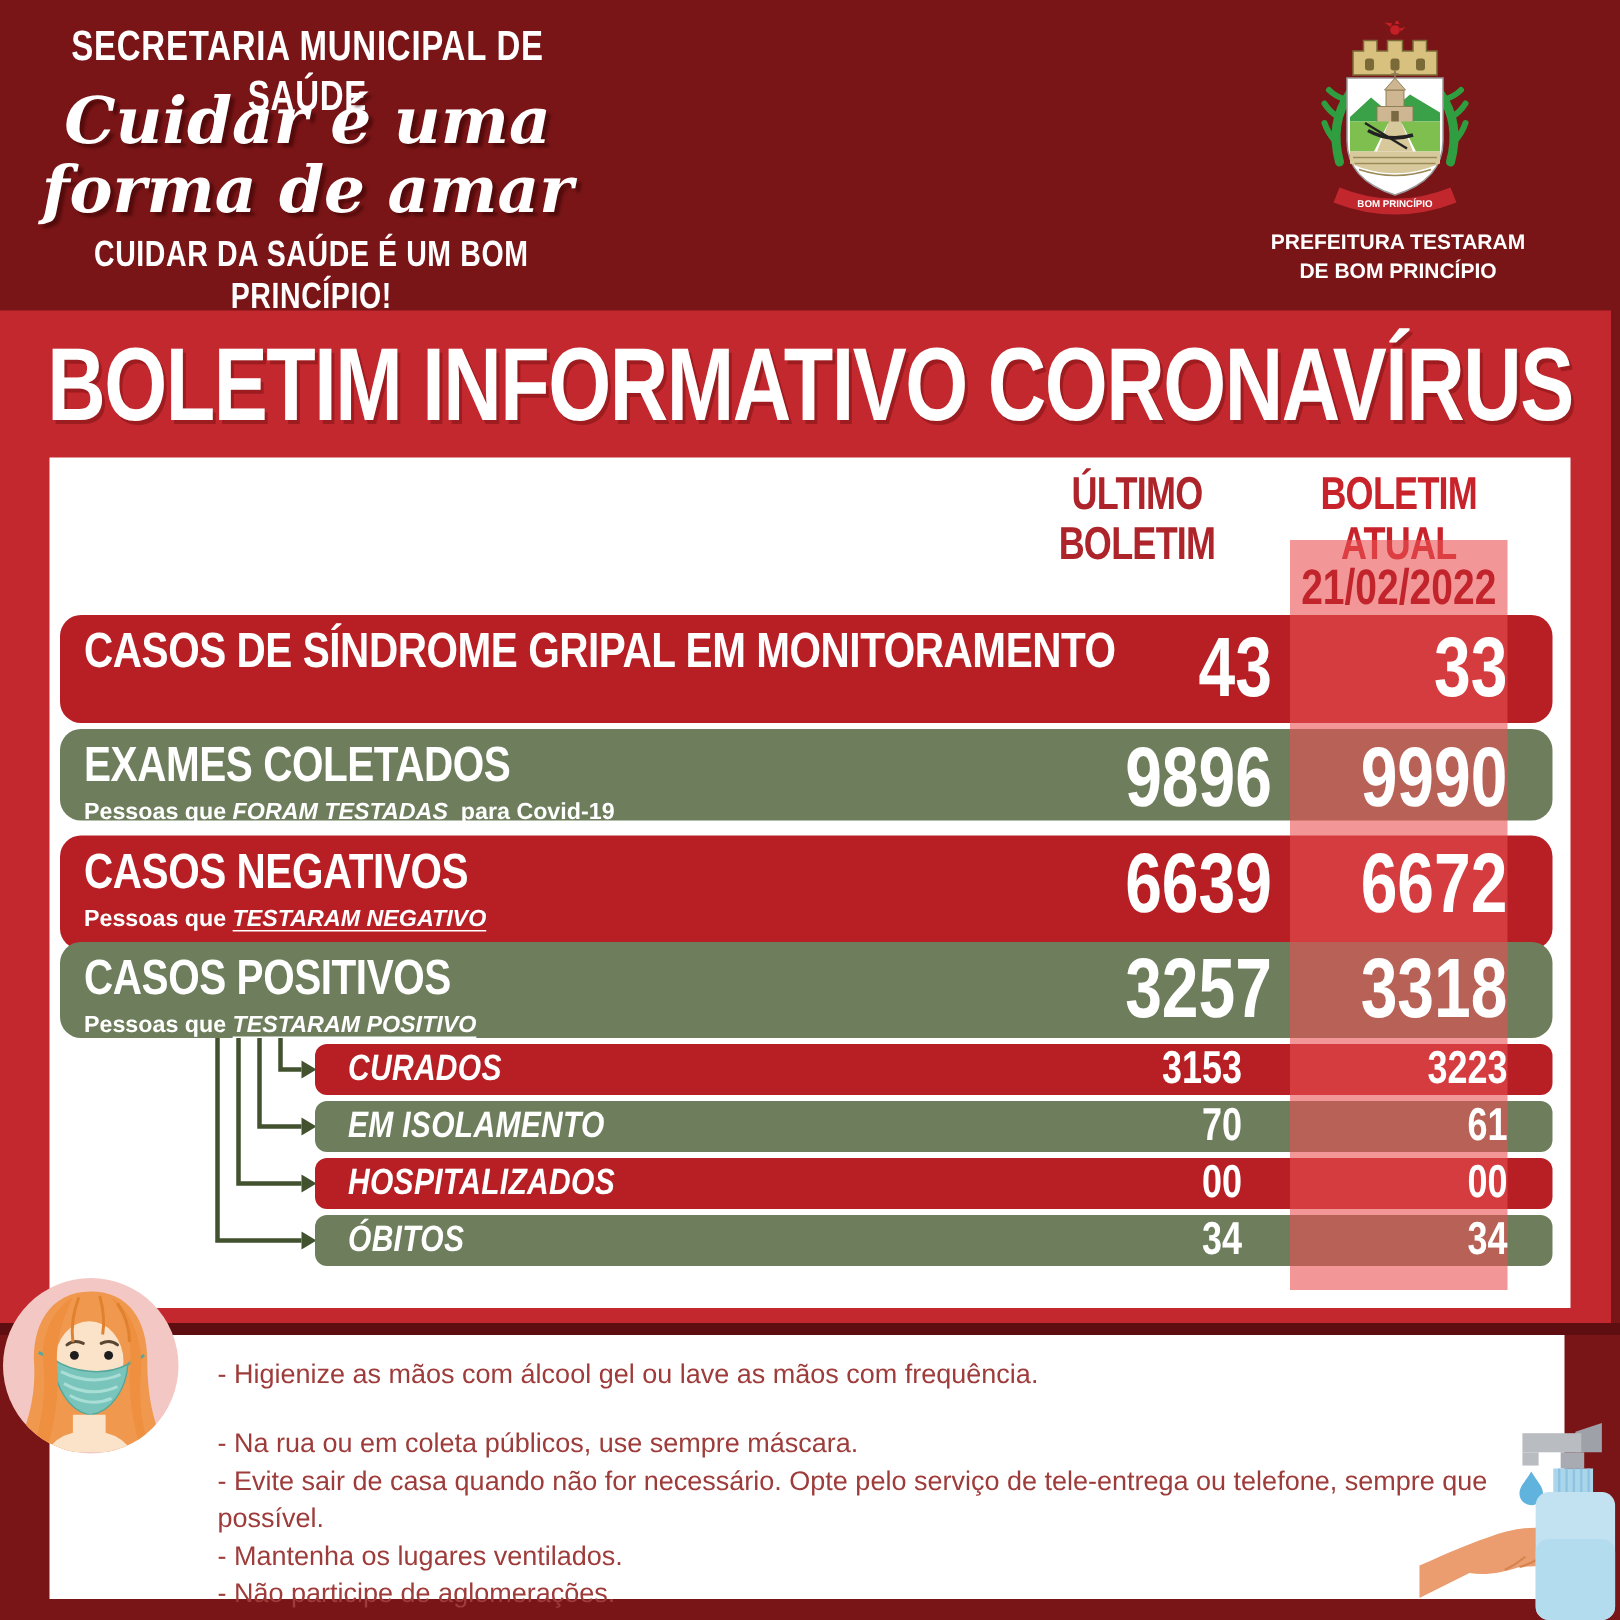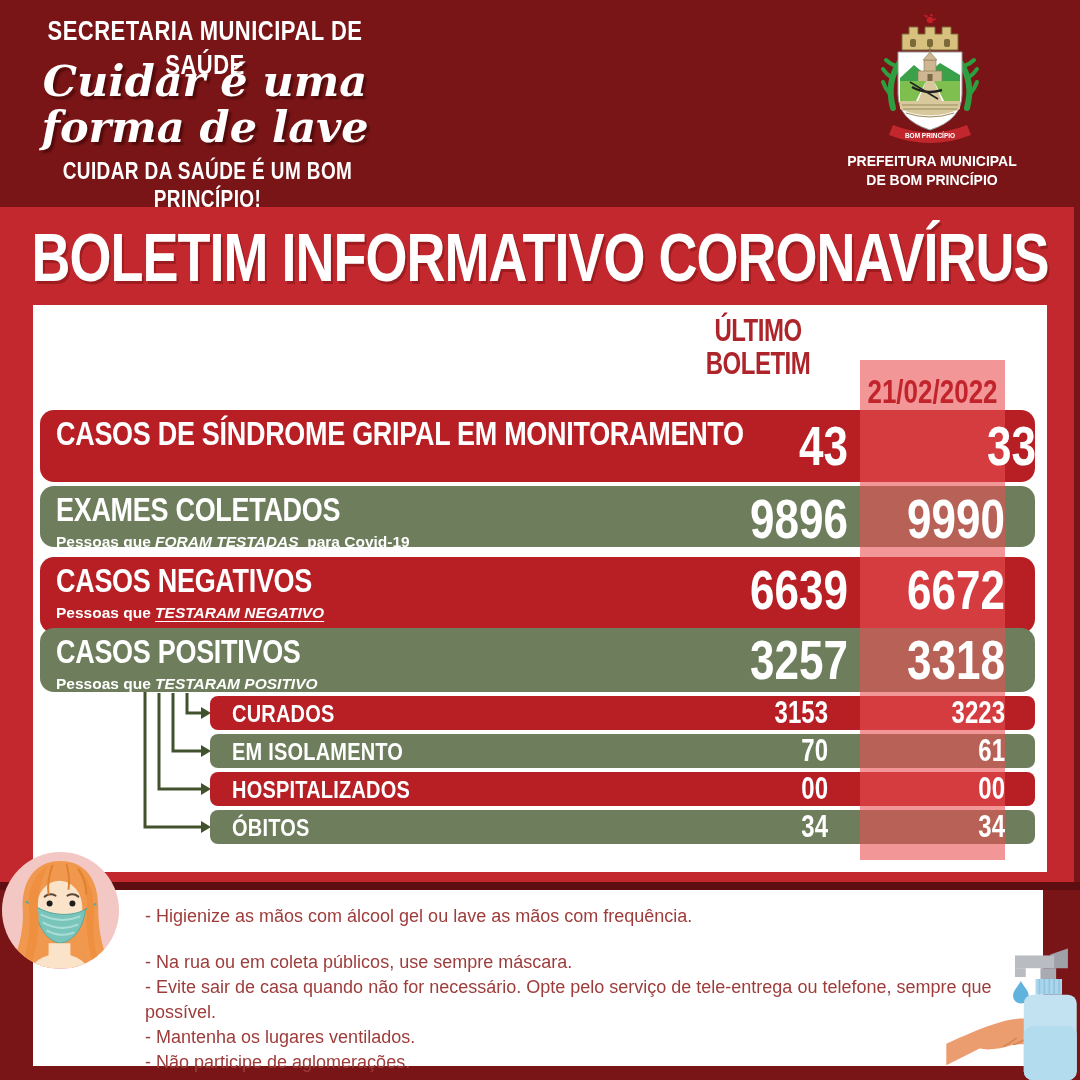--- a/index.html
+++ b/index.html
@@ -40,21 +40,21 @@
   .d2{color:#c2242b;}
   
   .mrow{position:absolute;left:7px;width:995px;z-index:2;}
   .mbar{position:absolute;left:0;top:0;width:100%;height:100%;border-radius:14px;}
   .bar-red{background:#b71f25;}
   .bar-green{background:#6e7e5c;}
   .mtext{position:relative;padding:9px 0 0 16px;color:#fff;}
   .mtitle{font-weight:700;font-size:27px;line-height:31px;letter-spacing:-.3px;}
   .msub{font-weight:700;font-size:15.5px;line-height:19px;margin-top:6px;white-space:pre-wrap;}
   .uline{text-decoration:underline;text-underline-offset:3px;font-style:italic;}
-  .srow{position:absolute;left:177px;width:825px;height:34px;z-index:2;}
+  .srow{position:absolute;left:177px;width:825px;height:34px;z-index:2;font-style:italic;}
   .sbar{position:absolute;left:0;top:0;width:100%;height:100%;border-radius:8px;}
   .slabel{position:absolute;left:22px;top:0;height:34px;line-height:34px;color:#fff;
     font-weight:700;font-size:20px;letter-spacing:.2px;}
   
   .numlayer{position:absolute;left:0;top:0;width:100%;height:100%;z-index:4;}
   .mnum{position:absolute;text-align:right;color:#fff;font-weight:700;font-size:44px;}
   .n1{left:635px;width:180px;}
   .n2{left:827px;width:145px;}
   .snum{position:absolute;height:34px;line-height:34px;text-align:right;color:#fff;
     font-weight:700;font-size:24px;}
@@ -73,21 +73,21 @@
   .crest{left:880px;top:14px;width:100px;height:135px;}
 </style>
 </head>
 <body>
 
 <div id="canvas">
 
   <div class="abs hdr-secretaria condb">SECRETARIA MUNICIPAL DE SAÚDE</div>
   <div class="abs hdr-script">
     <div>Cuidar é uma</div>
-    <div>forma de lave</div>
+    <div>forma de amar</div>
   </div>
   <div class="abs hdr-slogan condb">CUIDAR DA SAÚDE É UM BOM PRINCÍPIO!</div>
 
   <svg class="abs crest" viewBox="0 0 100 135">
     <g>
       <circle cx="50" cy="6" r="3.2" fill="#c41f26"></circle>
       <path d="M47,4 l-4,-3 5,0.5 z M50,2 l1,-4 2,4 z M53,5 l4,-1 -3,3 z" fill="#c41f26"></path>
     </g>
     <g>
       <path d="M22,36 V20 h7 v-7 h9 v7 h7 v-7 h10 v7 h7 v-7 h9 v7 h7 v16 z" fill="#d8c17e" stroke="#7a6a38" stroke-width="1"></path>
@@ -117,34 +117,37 @@
       <path d="M30,68 L58,85" stroke="#222" stroke-width="1.6"></path>
       <path d="M32,73 q14,8 30,3" stroke="#222" stroke-width="2.4" fill="none"></path>
     </g>
     <g>
       <path d="M13,111 q37,15 74,0 l4,10 q-41,16 -82,0 z" fill="#c2272e"></path>
       <text x="50" y="124" text-anchor="middle" font-size="6.5" font-weight="bold" fill="#ffffff" font-family="Liberation Sans, sans-serif">BOM PRINCÍPIO</text>
     </g>
   </svg>
 
   <div class="abs hdr-pref">
-    <div>PREFEITURA MUNICIPAL</div>
+    <div>PREFEITURA TESTARAM</div>
     <div>DE BOM PRINCÍPIO</div>
   </div>
 
   <div class="abs red-frame"></div>
   <div class="abs dark-stripe"></div>
   <div class="abs banner-title">
     <span class="cond">BOLETIM INFORMATIVO CORONAVÍRUS</span>
   </div>
 
   <div class="abs panel">
 
     <div class="colhdr ch1">
       <span class="cond">ÚLTIMO BOLETIM</span>
+    </div>
+    <div class="colhdr ch2">
+      <span class="cond">BOLETIM ATUAL</span>
     </div>
 
     <svg class="connector" width="120" height="170" viewBox="0 0 120 170">
       <g stroke="#42522f" stroke-width="3" fill="none">
         <path d="M64,0 V28 H78"></path>
         <path d="M50,0 V66 H78"></path>
         <path d="M36,0 V104 H78"></path>
         <path d="M22,0 V142 H78"></path>
       </g>
       <g fill="#42522f">
@@ -206,21 +209,21 @@
       <div class="sbar bar-green"></div>
       <div class="slabel"><span class="cond-l">ÓBITOS</span></div>
     </div>
 
     <div class="ovl ovl2">
       <div class="datecell d2"><span class="cond">21/02/2022</span></div>
     </div>
 
     <div class="numlayer">
       <div class="mnum n1" style="top:105px;height:72px;line-height:72px;"><span class="cond">43</span></div>
-      <div class="mnum n2" style="top:105px;height:92px;line-height:72px;padding-left:31px;"><span class="cond">33</span></div>
+      <div class="mnum n2" style="top:105px;height:92px;line-height:72px;"><span class="cond">33</span></div>
       <div class="mnum n1" style="top:181px;height:65px;line-height:65px;"><span class="cond">9896</span></div>
       <div class="mnum n2" style="top:181px;height:65px;line-height:65px;"><span class="cond">9990</span></div>
       <div class="mnum n1" style="top:252px;height:65px;line-height:65px;"><span class="cond">6639</span></div>
       <div class="mnum n2" style="top:252px;height:65px;line-height:65px;"><span class="cond">6672</span></div>
       <div class="mnum n1" style="top:323px;height:64px;line-height:64px;"><span class="cond">3257</span></div>
       <div class="mnum n2" style="top:323px;height:64px;line-height:64px;"><span class="cond">3318</span></div>
 
       <div class="snum s1" style="top:391px;"><span class="cond">3153</span></div>
       <div class="snum s2" style="top:391px;"><span class="cond">3223</span></div>
       <div class="snum s1" style="top:429px;"><span class="cond">70</span></div>

